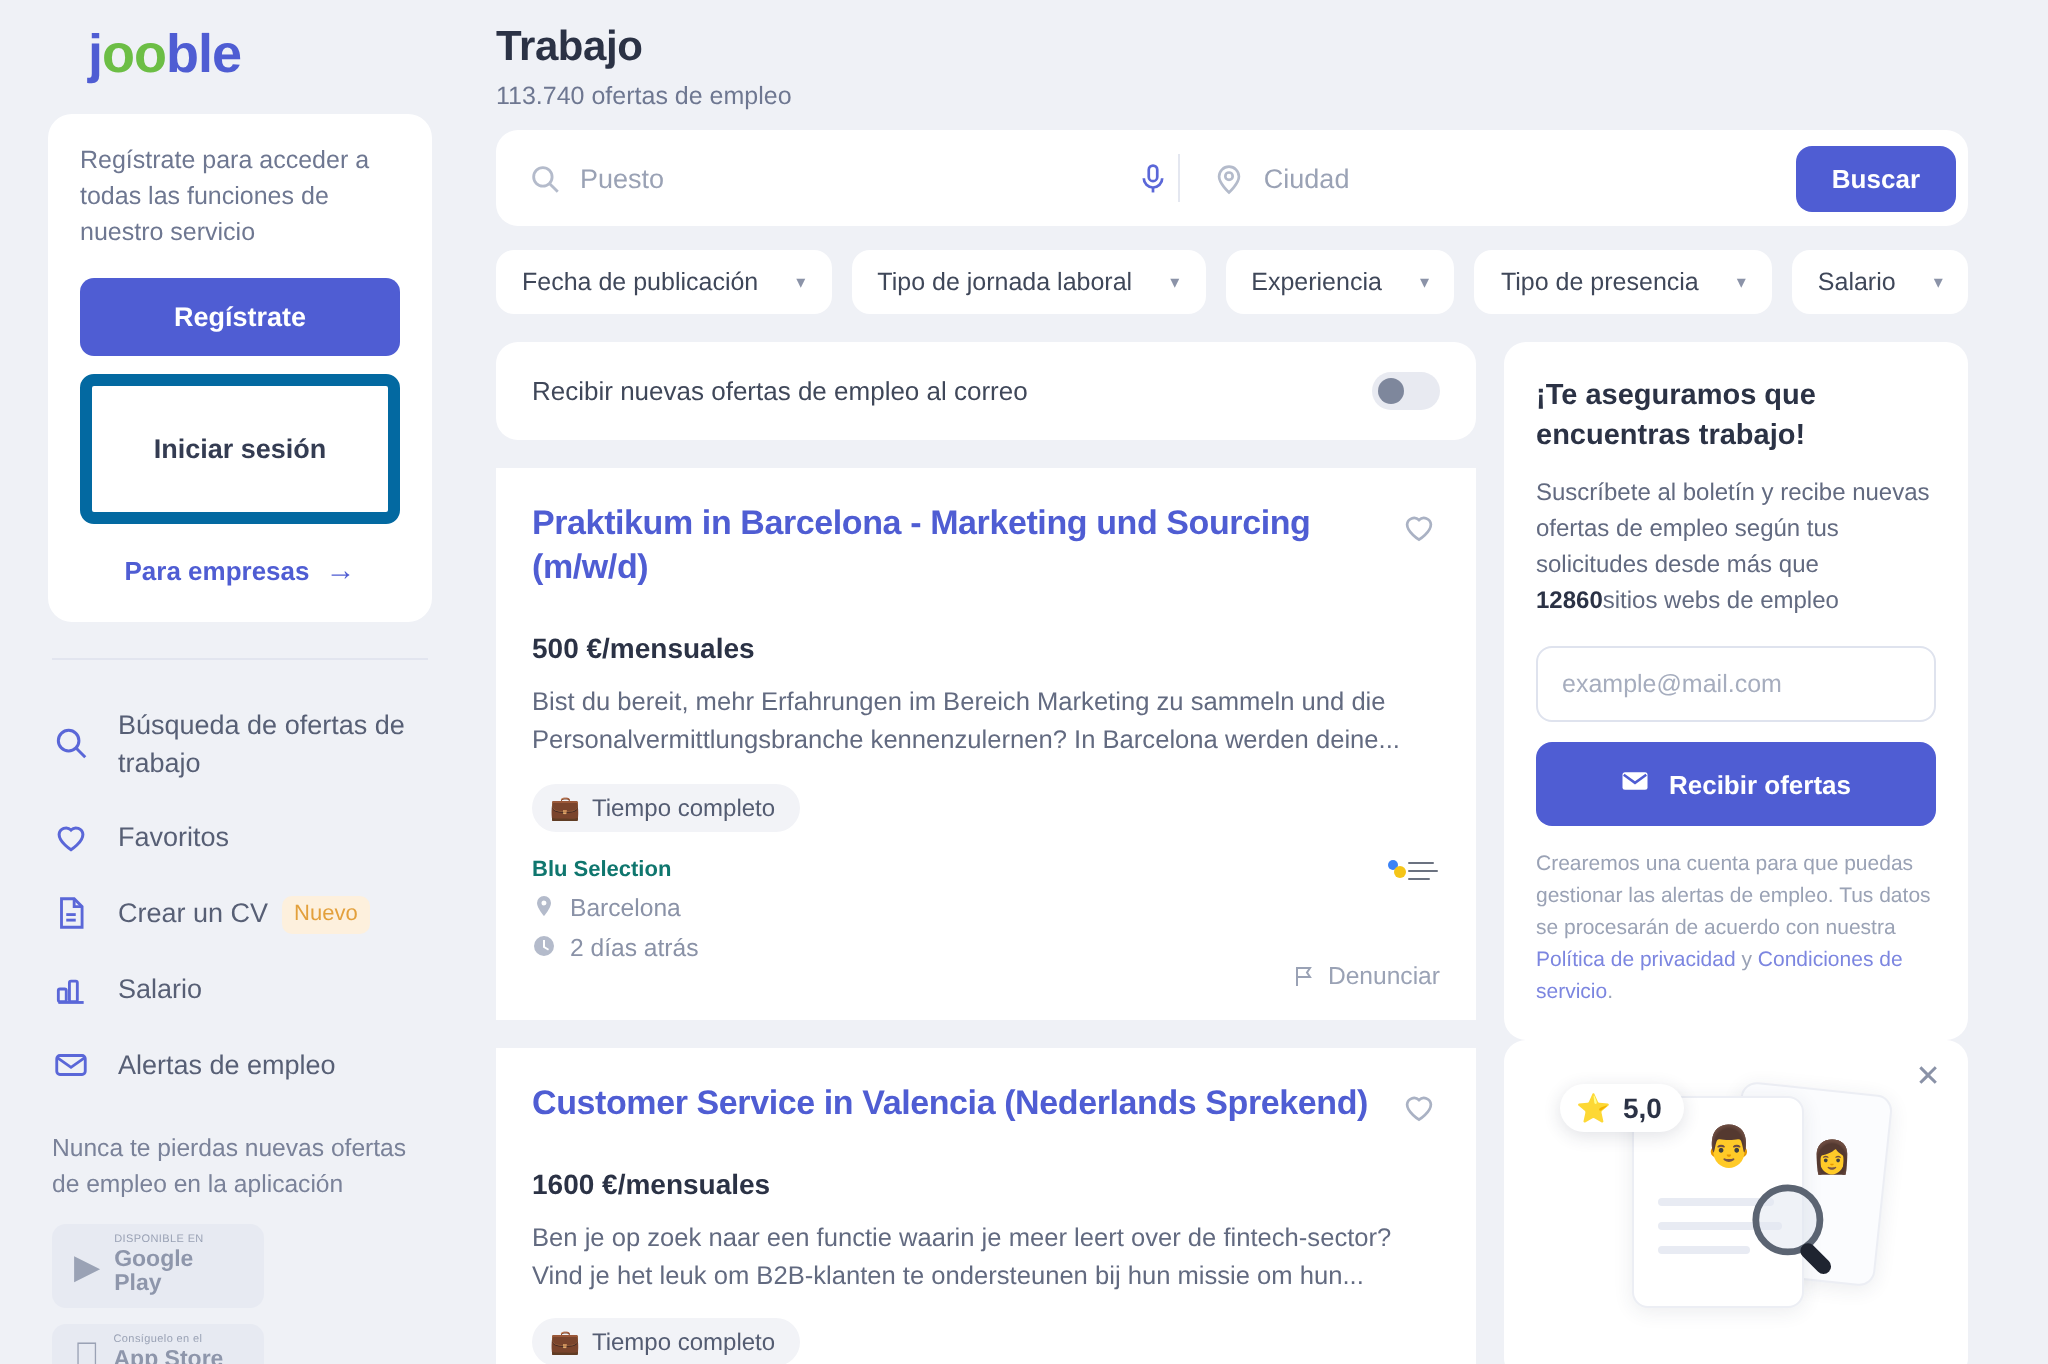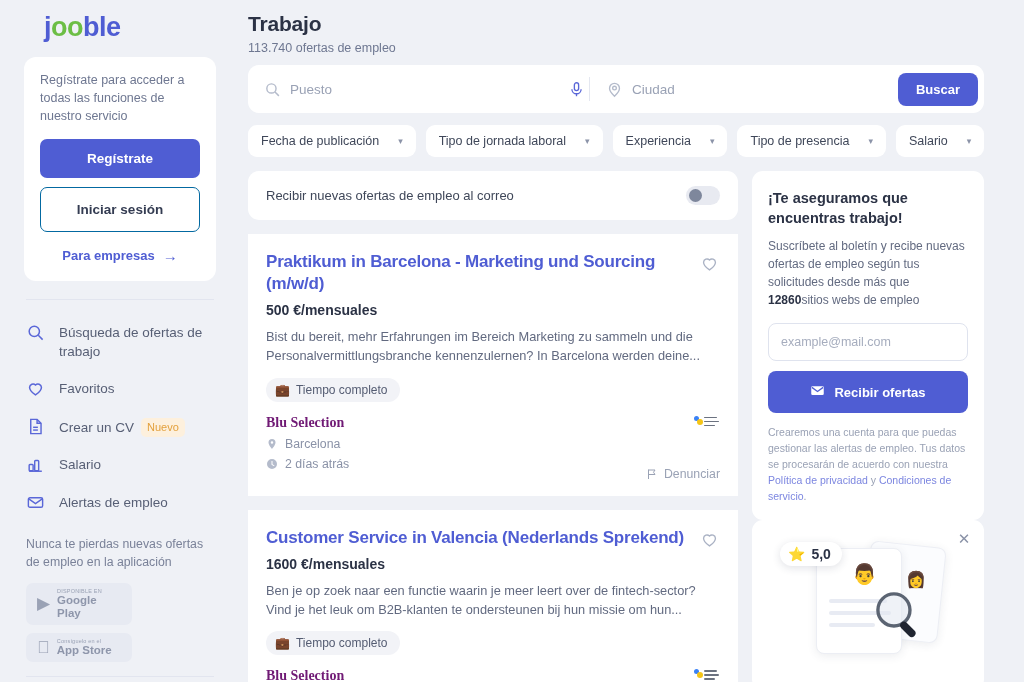--- a/index.html
+++ b/index.html
@@ -43,39 +43,39 @@
     background: #4f5dd3; color: #fff;
     border: none; border-radius: 7px;
     font-size: 13.5px; font-weight: bold;
     padding: 12px 0; cursor: pointer;
     font-family: "Liberation Sans", sans-serif;
     text-align: center;
   }
   .btn-outline {
     display: block; width: 100%;
     background: #fff; color: #343c52;
-    border: 1px solid #0369a1; border-radius: 7px;
+    border: 6px solid #0369a1; border-radius: 7px;
     font-size: 13.5px; font-weight: bold;
-    padding: 14px 0; margin-top: 9px; cursor: pointer;
+    padding: 24px 0; margin-top: 9px; cursor: pointer;
     font-family: "Liberation Sans", sans-serif;
     text-align: center;
   }
   .link-companies {
     display: flex; align-items: center; justify-content: center;
     gap: 8px; margin-top: 16px;
     color: #4f5dd3; font-size: 13px; font-weight: bold;
     cursor: pointer;
   }
   .link-companies .arrow { font-size: 15px; line-height: 1; }
 
   .divider { height: 1px; background: #e2e5ef; margin: 0 2px 14px; }
 
   .navlist { padding: 0 2px; }
   .navitem {
-    display: flex; align-items: flex-start; gap: 13px;
+    display: flex; align-items: center; gap: 13px;
     padding: 9px 0; cursor: pointer;
   }
   .navitem .ic { flex: 0 0 20px; height: 20px; color: #5a67d8; }
   .navitem .ic svg { width: 19px; height: 19px; display:block; }
   .navlabel { font-size: 13.5px; color: #575f75; line-height: 1.35; padding-top:1px; }
   .badge-new {
     display: inline-block;
     background: #fdf0dd; color: #e3a03c;
     font-size: 11px; border-radius: 5px;
     padding: 2px 6px; margin-left: 7px;
@@ -160,31 +160,31 @@
     padding: 17px 18px 15px; margin-bottom: 14px;
   }
   .job-top { display: flex; align-items: flex-start; gap: 12px; }
   .job-title {
     flex: 1; font-size: 17px; font-weight: bold;
     color: #4f5dd3; line-height: 1.3; letter-spacing: -0.2px;
     cursor: pointer;
   }
   .heart { flex: 0 0 20px; color: #aab2c4; cursor: pointer; padding-top: 3px; }
   .heart svg { width: 19px; height: 19px; display:block; }
-  .job-salary { font-size: 14px; font-weight: bold; color: #2b3245; margin-top: 7px; }
+  .job-salary { font-size: 14px; font-weight: bold; color: #2b3245; margin-top: 21px; }
   .job-desc { font-size: 12.8px; color: #626a80; line-height: 1.5; margin-top: 9px; }
   .tag {
     display: inline-flex; align-items: center; gap: 6px;
     background: #f2f3f7; border-radius: 13px;
     font-size: 12px; color: #545c72;
     padding: 5px 12px 5px 9px; margin-top: 12px;
   }
   .job-foot { display: flex; justify-content: space-between; align-items: flex-start; margin-top: 13px; }
-  .job-company { font-size: 14px; font-weight: bold; color: #701a75; font-family: Liberation Serif, serif; }
-  .meta { display: flex; align-items: center; gap: 7px; font-size: 12.3px; color: #8a92a7; margin-top: 6px; }
+  .job-company { font-size: 11px; font-weight: bold; color: #0f766e; }
+  .meta { display: flex; align-items: flex-start; gap: 7px; font-size: 12.3px; color: #8a92a7; margin-top: 6px; }
   .meta .dot { width: 12px; height: 12px; color: #b4bbcb; display:flex; }
   .co-logo { width: 26px; height: 15px; position: relative; flex: 0 0 26px; }
   .co-logo .b1 { position:absolute; left:0; top:1px; width:5px; height:5px; border-radius:50%; background:#3b82f6; }
   .co-logo .b2 { position:absolute; left:2.5px; top:4px; width:6px; height:6px; border-radius:50%; background:#f5c518; }
   .co-logo .ln { position:absolute; left:10px; background:#6b7280; height:1.5px; border-radius:1px; }
   .report { display: flex; align-items: center; gap: 6px; font-size: 12.3px; color: #9aa2b5; cursor: pointer; }
 
   
   .promo-card { background: #fff; border-radius: 11px; padding: 17px 16px 15px; }
   .promo-title { font-size: 14.5px; font-weight: bold; color: #2b3245; line-height: 1.38; }

